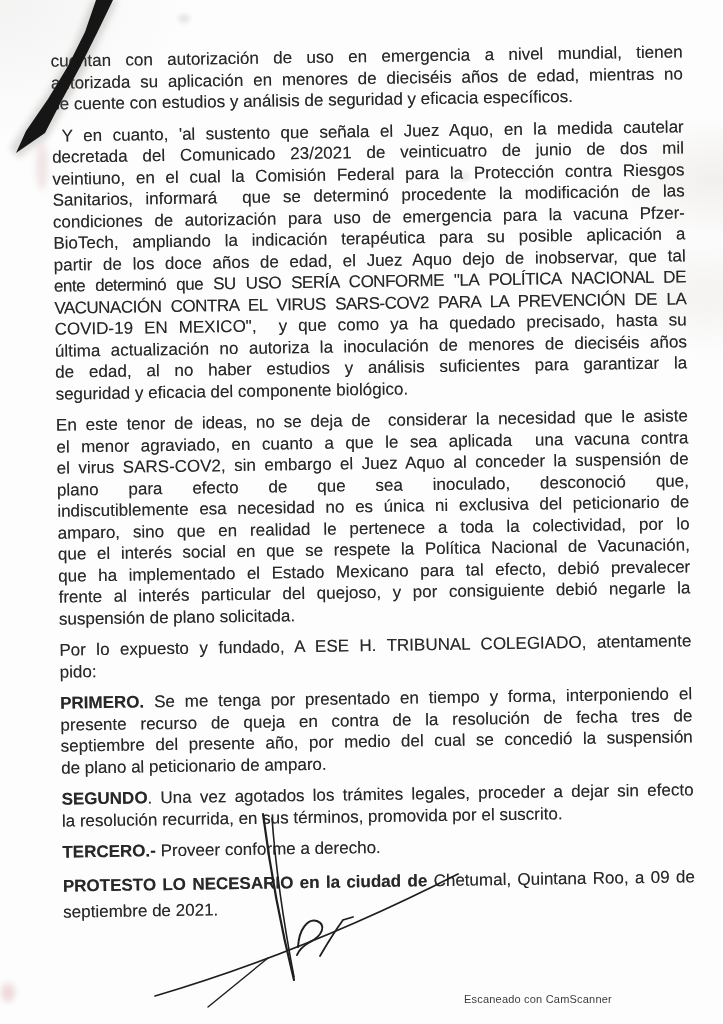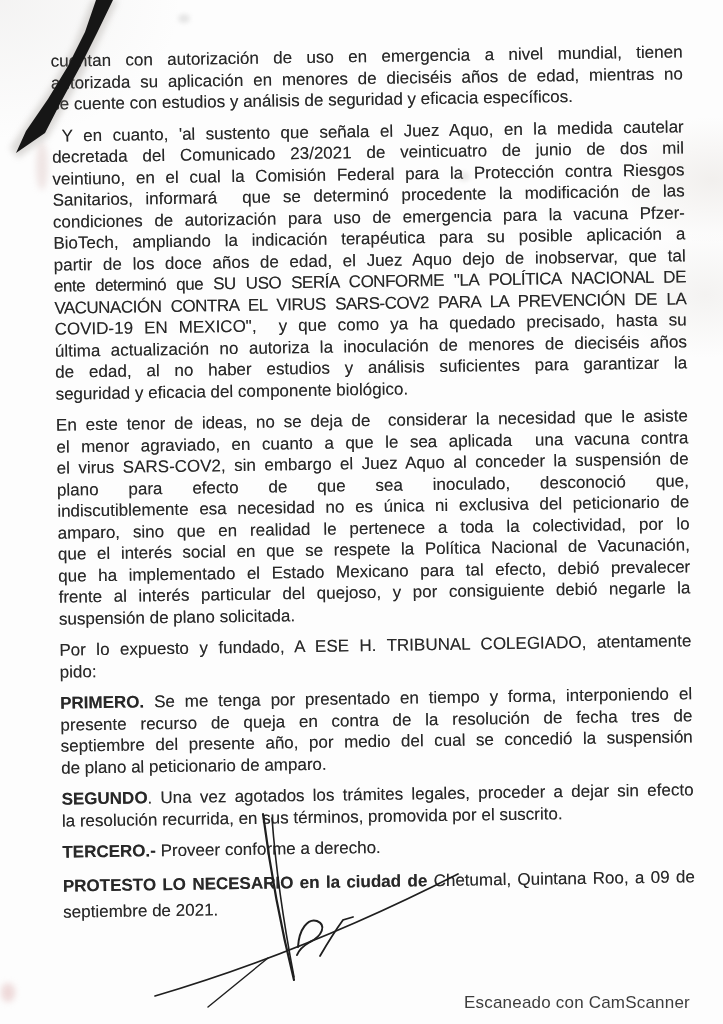--- a/index.html
+++ b/index.html
@@ -30,21 +30,21 @@
   .line.indent{text-indent:10px;}
   .line b{font-weight:700;}
   .smudge{position:absolute;border-radius:50%;pointer-events:none;}
   .smudge.pink-bottom-left{left:1px;top:983px;width:14px;height:19px;background:rgba(219,173,173,0.45);filter:blur(3px);}
   .smudge.pink-left-mid{left:36px;top:142px;width:12px;height:48px;background:rgba(214,186,182,0.35);filter:blur(3px);}
   .smudge.gray-top{left:178px;top:14px;width:12px;height:9px;background:rgba(150,150,150,0.22);filter:blur(2px);}
   .smudge.gray-right{left:458px;top:172px;width:12px;height:9px;background:rgba(170,165,160,0.22);filter:blur(2px);}
   .overlay-svg{position:absolute;left:0;top:0;pointer-events:none;}
   .watermark{
     position:absolute;left:464px;top:993px;
-    font-size:17px;color:#3d3d3d;letter-spacing:0.2px;
+    font-size:11px;color:#3d3d3d;letter-spacing:0.2px;
   }
 </style>
 </head>
 <body>
 
 <div class="scan-vignette"></div>
 
 <div class="doc">
     <div class="para">
       <div class="line">cuentan con autorización de uso en emergencia a nivel mundial, tienen</div>

